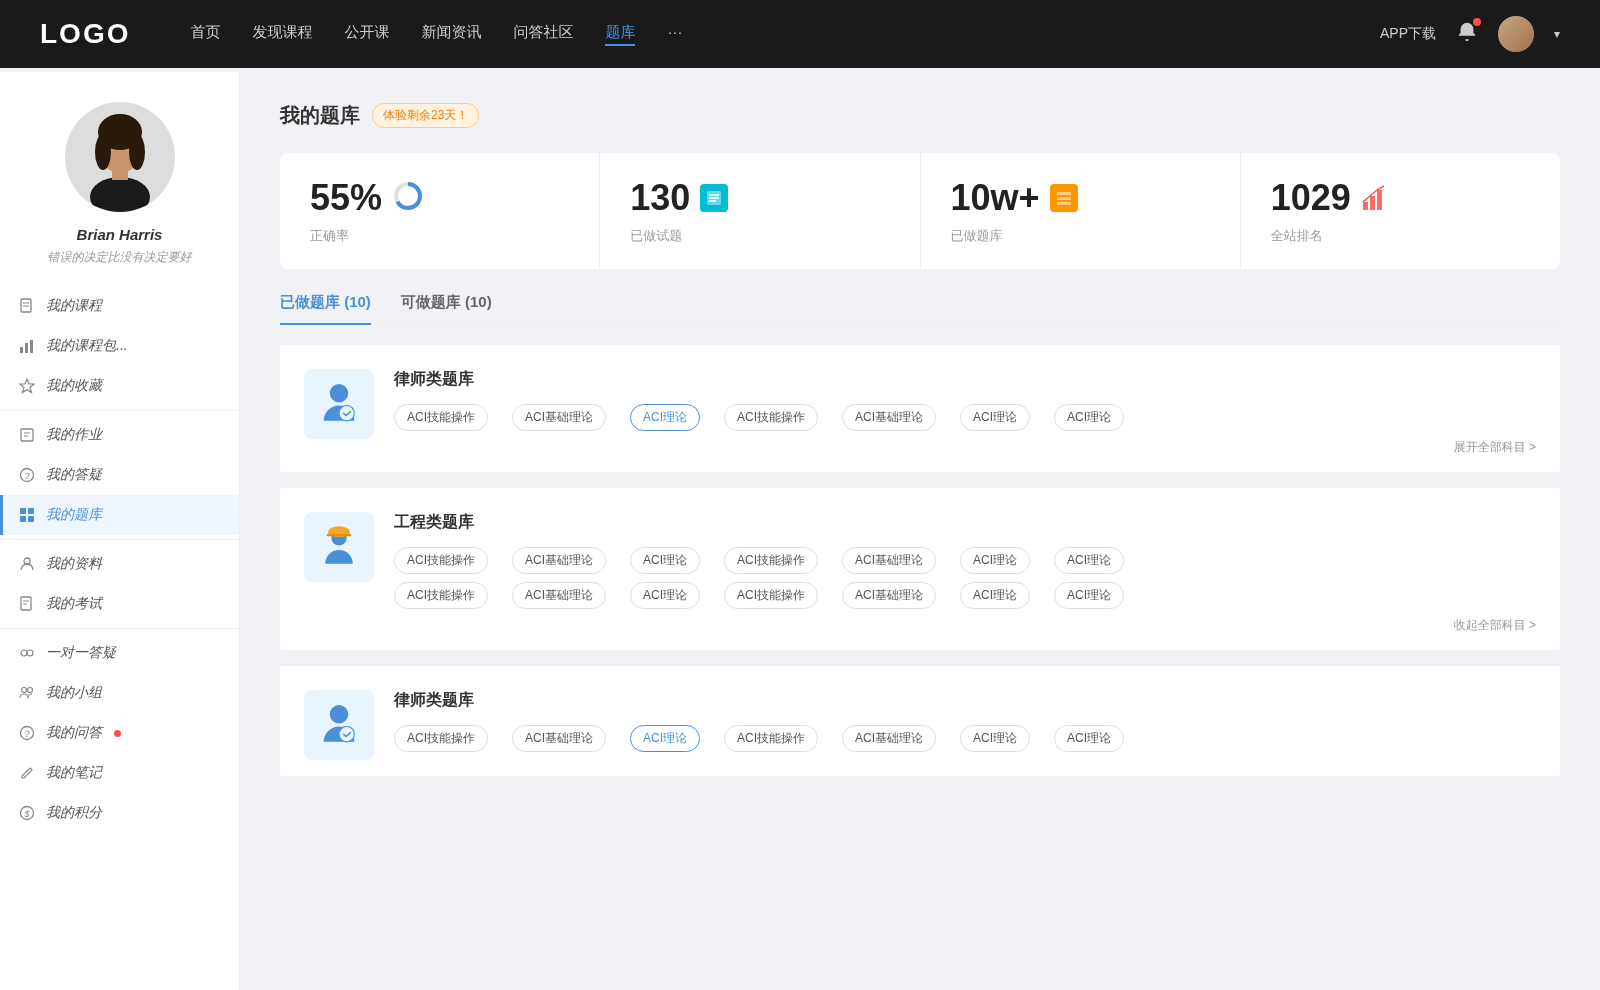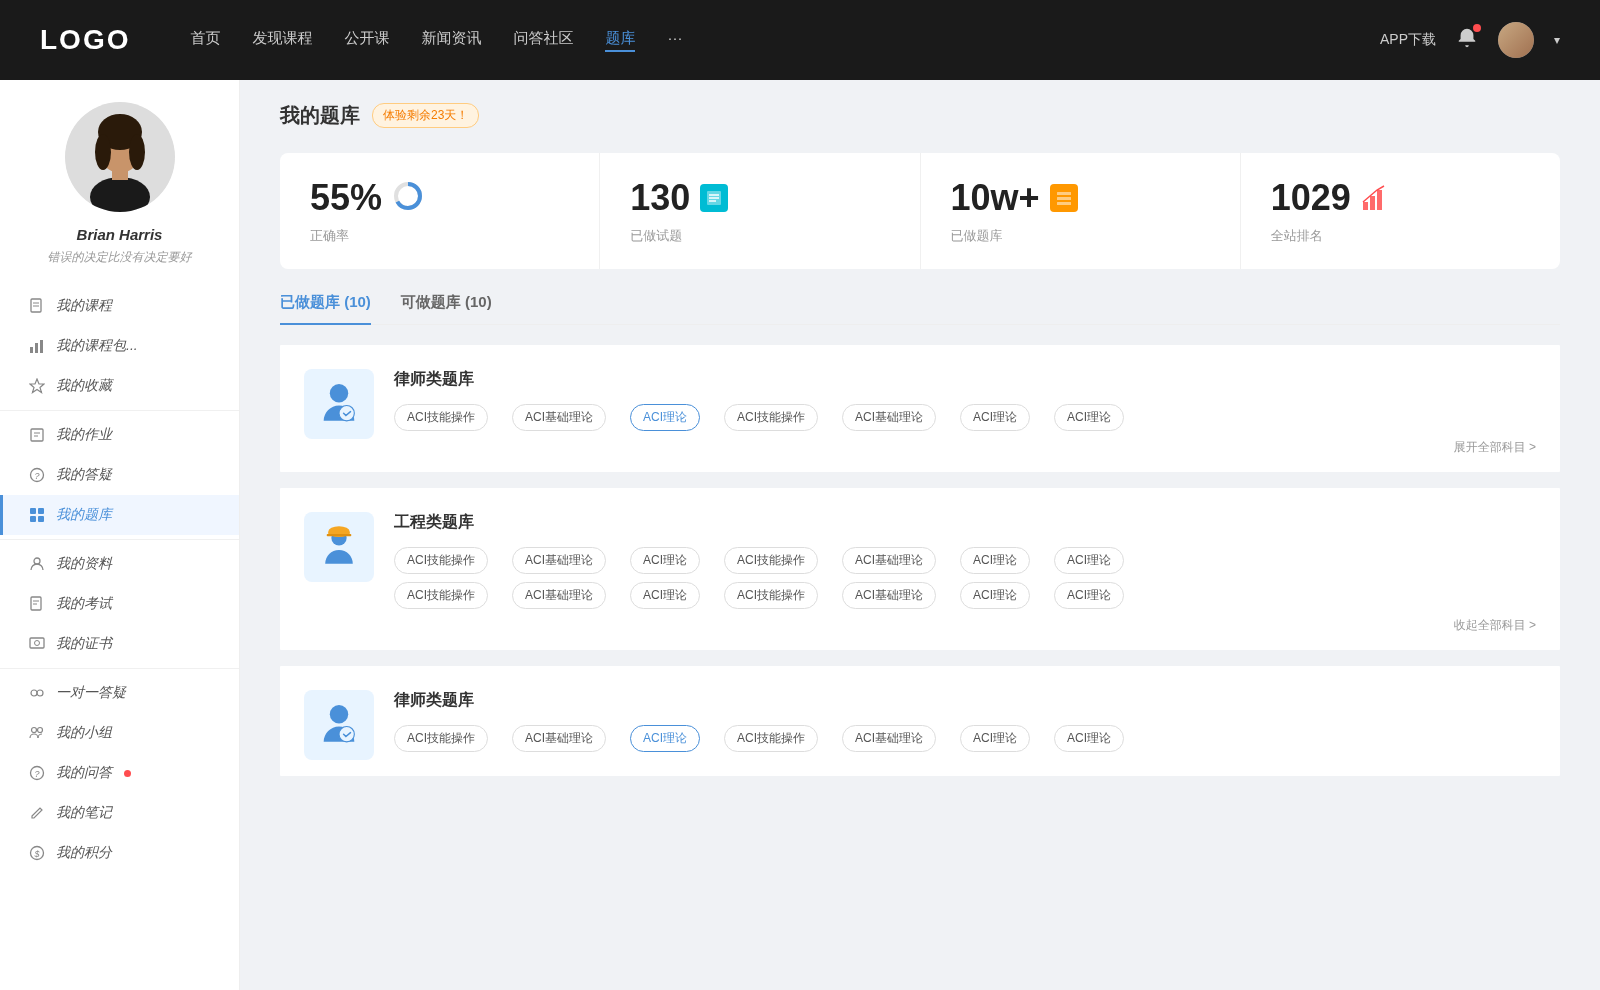--- a/index.html
+++ b/index.html
@@ -1,21 +1,21 @@
 <!DOCTYPE html>
 <html><head>
   <meta charset="utf-8">
   <style>
     * { box-sizing: border-box; margin: 0; padding: 0; }
     body { font-family: -apple-system, BlinkMacSystemFont, 'PingFang SC', 'Microsoft YaHei', sans-serif; background: #f0f2f5; min-height: 990px; }
 
     
     .navbar {
       background: #1a1a1a;
-      height: 80px;
+      height: 68px;
       display: flex;
       align-items: center;
       padding: 0 40px;
       gap: 40px;
       position: fixed;
       top: 0; left: 0; right: 0;
       z-index: 100;
     }
     .nav-logo {
       color: white;
@@ -135,21 +135,21 @@
       margin: 4px 0;
     }
     .sidebar-menu {
       width: 100%;
       list-style: none;
     }
     .sidebar-item {
       display: flex;
       align-items: center;
       gap: 10px;
-      padding: 11px 28px;
+      padding: 11px 18px;
       cursor: pointer;
       font-size: 14px;
       color: #555;
       position: relative;
     }
     .sidebar-item.active {
       color: #4a90d9;
       background: #f0f6ff;
     }
     .sidebar-item.active::before {
@@ -496,29 +496,20 @@
         <span class="sidebar-icon">
           <svg width="16" height="16" viewBox="0 0 16 16">
               <rect x="2" y="1" width="10" height="13" rx="1" fill="none" stroke="#888" stroke-width="1.3"></rect>
               <line x1="4" y1="5" x2="10" y2="5" stroke="#888" stroke-width="1"></line>
               <line x1="4" y1="8" x2="8" y2="8" stroke="#888" stroke-width="1"></line>
             </svg>
         </span>
         <span>我的考试</span>
       </li>
 
-      <li class="sidebar-item">
-        <span class="sidebar-icon">
-          <svg width="16" height="16" viewBox="0 0 16 16">
-              <rect x="1" y="2" width="14" height="10" rx="1" fill="none" stroke="#888" stroke-width="1.3"></rect>
-              <circle cx="8" cy="7" r="2.5" fill="none" stroke="#888" stroke-width="1"></circle>
-            </svg>
-        </span>
-        <span>我的证书</span>
-      </li>
       <li class="sidebar-divider"></li>
 
       <li class="sidebar-item">
         <span class="sidebar-icon">
           <svg width="16" height="16" viewBox="0 0 16 16">
               <circle cx="5" cy="8" r="3" fill="none" stroke="#888" stroke-width="1.2"></circle>
               <circle cx="11" cy="8" r="3" fill="none" stroke="#888" stroke-width="1.2"></circle>
             </svg>
         </span>
         <span>一对一答疑</span>

